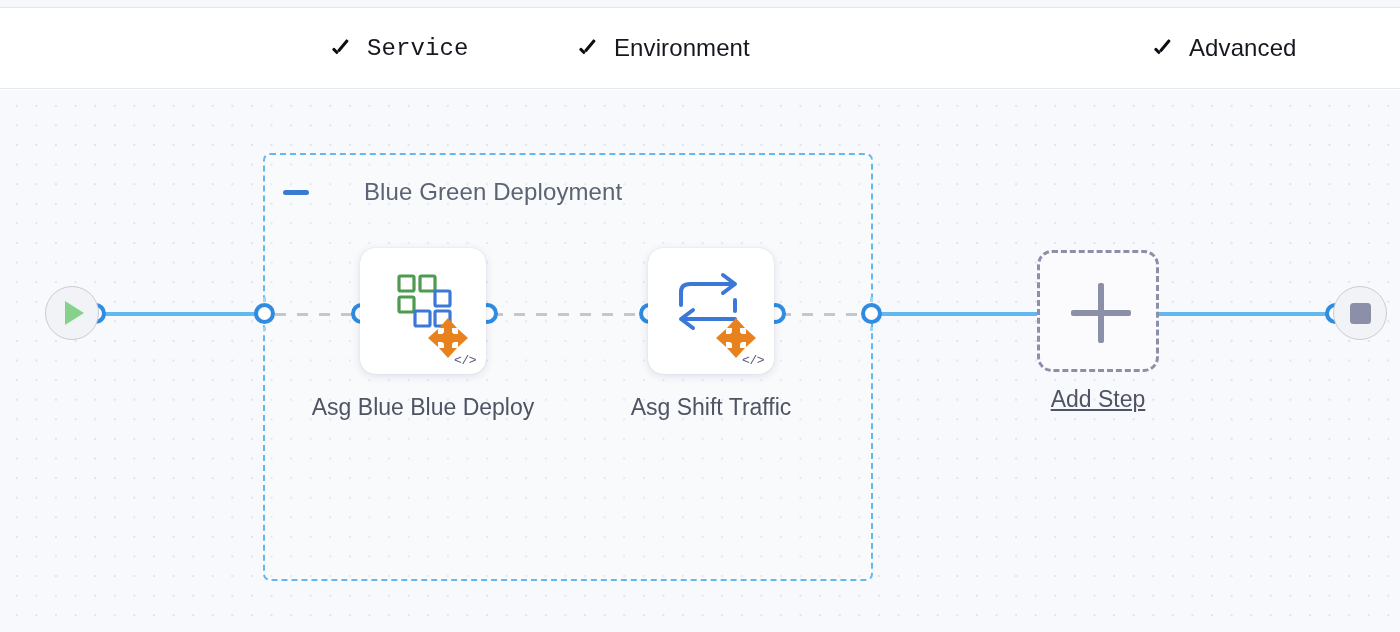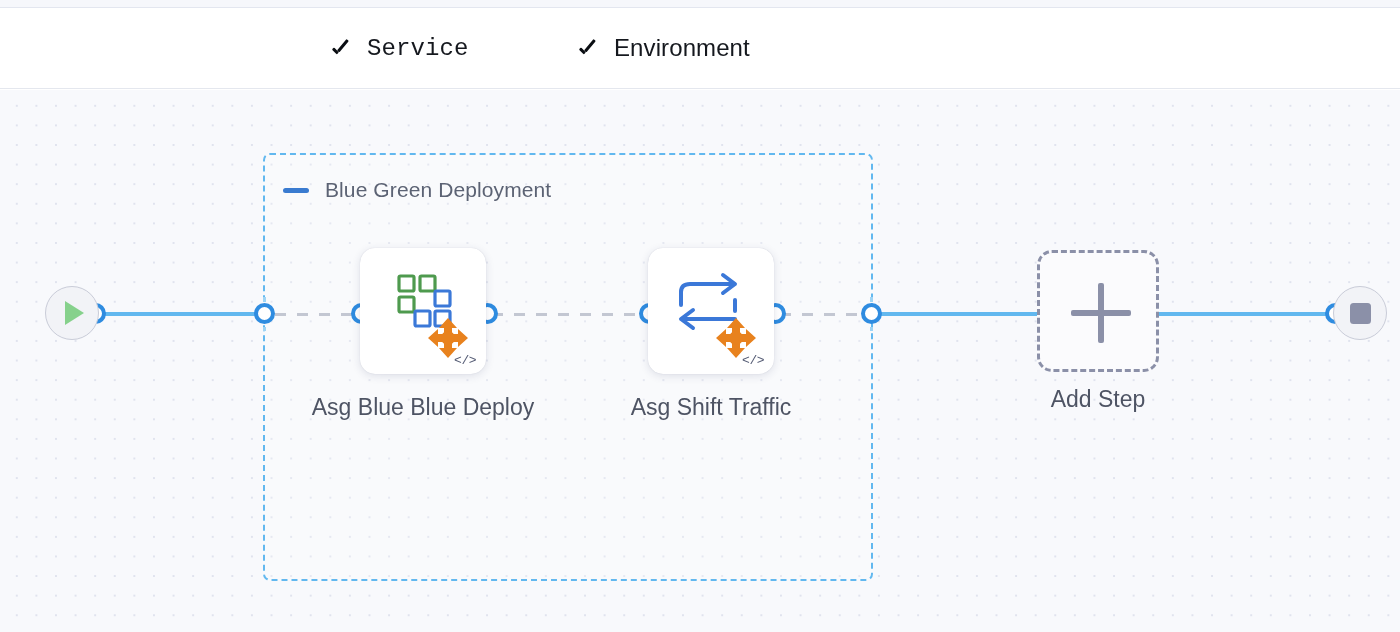--- a/index.html
+++ b/index.html
@@ -119,21 +119,21 @@
     background: rgba(255,255,255,0.18);
   }
   .group-header {
     position: absolute; left: 283px; top: 88px;
     display: flex; align-items: center; gap: 16px; cursor: pointer;
   }
   .group-collapse {
     width: 26px; height: 5px; border-radius: 2.5px; background: #3a7bd0;
     flex: none; cursor: pointer;
   }
-  .group-title { font-size: 21px; color: #5c6374; letter-spacing: .1px; }
+  .group-title { font-size: 24px; color: #5c6374; letter-spacing: .1px; margin-left: 39px; }
 
   
   .node { position: absolute; cursor: pointer; }
   .node-card {
     position: relative; width: 126px; height: 126px;
     background: #ffffff; border-radius: 15px;
     box-shadow: 0 2px 9px rgba(40,50,90,.13), 0 0 1px rgba(40,50,90,.18);
   }
   .code-badge {
     position: absolute; right: 10px; bottom: 6px;
@@ -152,21 +152,21 @@
     position: absolute; left: 1037px; top: 160px;
     width: 122px; height: 122px;
     border: 3px dashed #8b90a8; border-radius: 15px;
     background: #fbfbfd; cursor: pointer;
   }
   .plus-h, .plus-v { position: absolute; background: #8b90a8; border-radius: 2px; }
   .plus-h { left: 31px; top: 57px; width: 60px; height: 5.5px; }
   .plus-v { left: 58px; top: 30px; width: 5.5px; height: 60px; }
   .add-step-label {
     position: absolute; left: 1037px; top: 296px; width: 122px;
-    text-align: center; font-size: 23px; color: #4e5464;
+    text-align: center; font-size: 23px; color: #4e5464; text-decoration: underline;
   }
 </style>
 </head>
 <body>
 
 <div id="app">
 
   <div class="top-strip"></div>
 
   <div class="tabbar">
@@ -178,20 +178,25 @@
 
     </div>
 
     <div class="tab" id="tab-2">
       <span class="tick"></span>
       <span class="tab-label">Environment</span>
 
     </div>
 
 
+    <div class="tab" id="tab-4">
+      <span class="tick"></span>
+      <span class="tab-label">Advanced</span>
+
+    </div>
 
   </div>
 
   <div class="canvas">
 
     <div class="group-box"></div>
     <div class="group-header">
       <span class="group-collapse"></span>
       <span class="group-title">Blue Green Deployment</span>
     </div>

